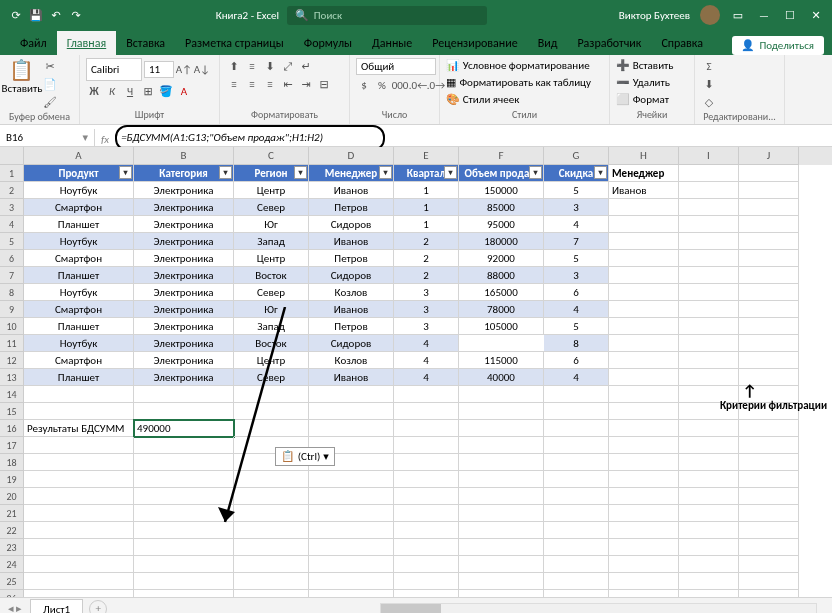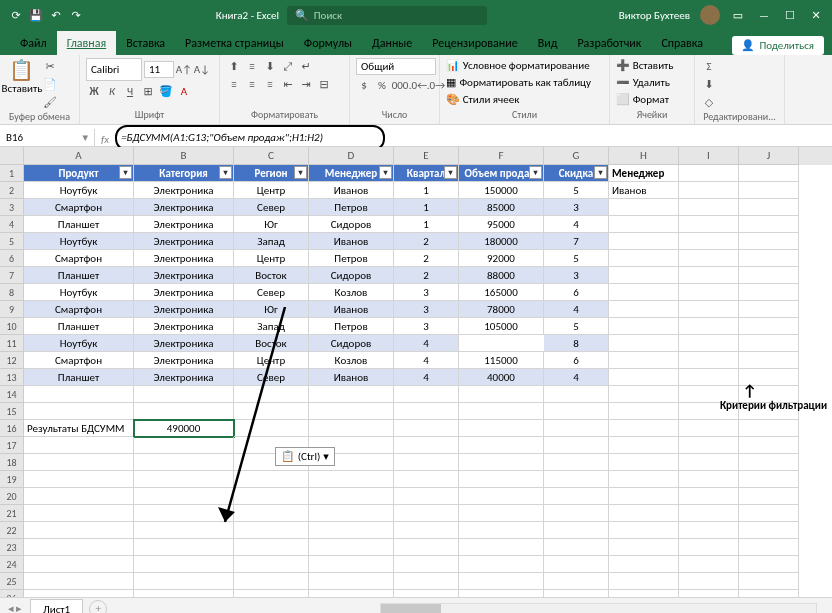--- a/index.html
+++ b/index.html
@@ -39,21 +39,21 @@
 .grid-body{display:flex;}
 .row-headers{display:flex;flex-direction:column;}
 .row-h{width:24px;height:17px;border-right:1px solid #ccc;border-bottom:1px solid #ccc;background:#e6e6e6;text-align:center;font-size:10px;color:#555;line-height:17px;}
 .cells{position:relative;}
 .cell-row{display:flex;height:17px;}
 .cell{border-right:1px solid #d4d4d4;border-bottom:1px solid #d4d4d4;font-size:11px;padding:0 3px;line-height:17px;overflow:hidden;white-space:nowrap;text-align:center;}
 .th-cell{background:#4472c4;color:#fff;font-weight:bold;position:relative;}
 .filter-btn{position:absolute;right:1px;top:1px;width:13px;height:13px;background:#fff;border:1px solid #999;color:#333;font-size:8px;display:flex;align-items:center;justify-content:center;}
 .stripe-odd{background:#d9e1f2;}
 .stripe-even{background:#fff;}
-.selected-cell{outline:2px solid #217346;outline-offset:-1px;text-align:center;}
+.selected-cell{outline:2px solid #217346;outline-offset:-1px;text-align:left;}
 .cA{width:110px;}.cB{width:100px;}.cC{width:75px;}.cD{width:85px;}.cE{width:65px;}.cF{width:85px;}.cG{width:65px;}.cH{width:70px;}.cI{width:60px;}.cJ{width:60px;}
 .paste-hint{position:absolute;left:275px;top:300px;border:1px solid #999;background:#fff;padding:2px 5px;font-size:10px;display:flex;align-items:center;gap:3px;}
 .arrow-annotation{position:absolute;left:215px;top:160px;pointer-events:none;}
 .criterion-label{position:absolute;right:5px;top:252px;font-weight:bold;font-size:11px;padding-left:48px;}
 .criterion-arrow{position:absolute;right:75px;top:234px;font-size:16px;font-weight:bold;}
 .sheet-tabs{height:22px;border-top:1px solid #d4d4d4;display:flex;align-items:center;background:#f3f3f3;padding-left:30px;}
 .sheet-tab{padding:3px 12px;background:#fff;border:1px solid #ccc;border-bottom:none;font-size:11px;}
 .sheet-add{width:18px;height:18px;border:1px solid #ccc;border-radius:50%;margin-left:6px;text-align:center;line-height:16px;color:#888;}
 .hscroll{position:absolute;bottom:0;right:15px;left:380px;height:16px;background:#f0f0f0;border:1px solid #ddd;}
 .hscroll-thumb{position:absolute;left:0;width:60px;height:14px;background:#c8c8c8;}

